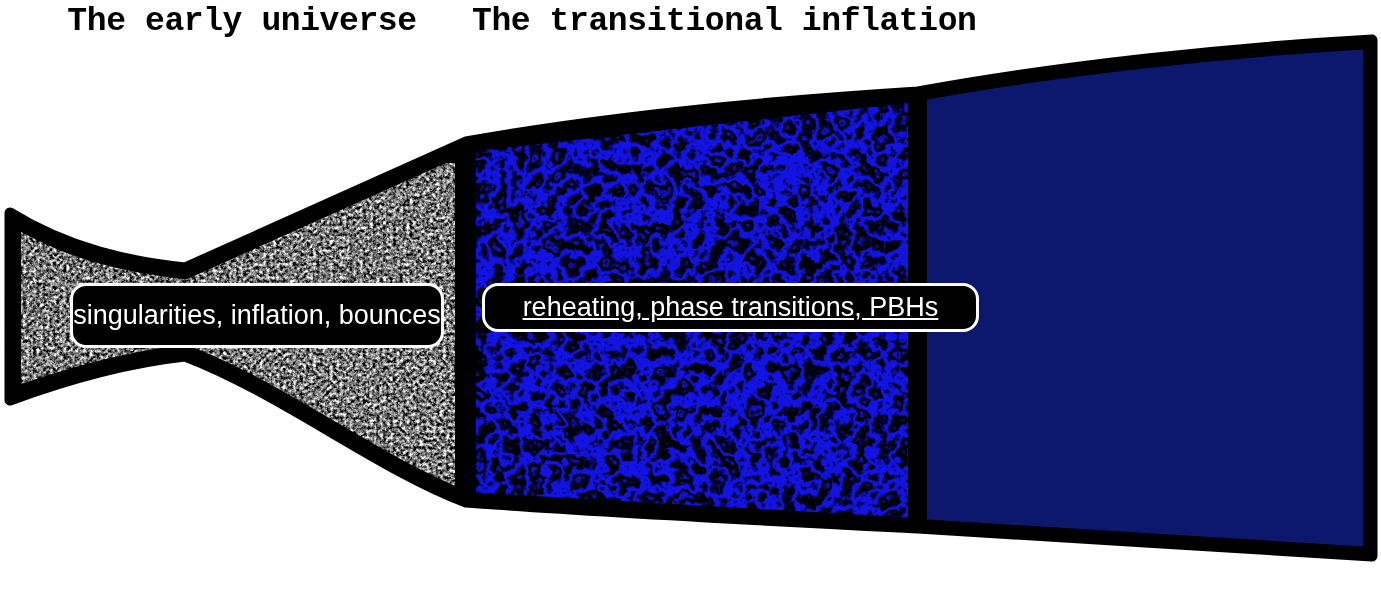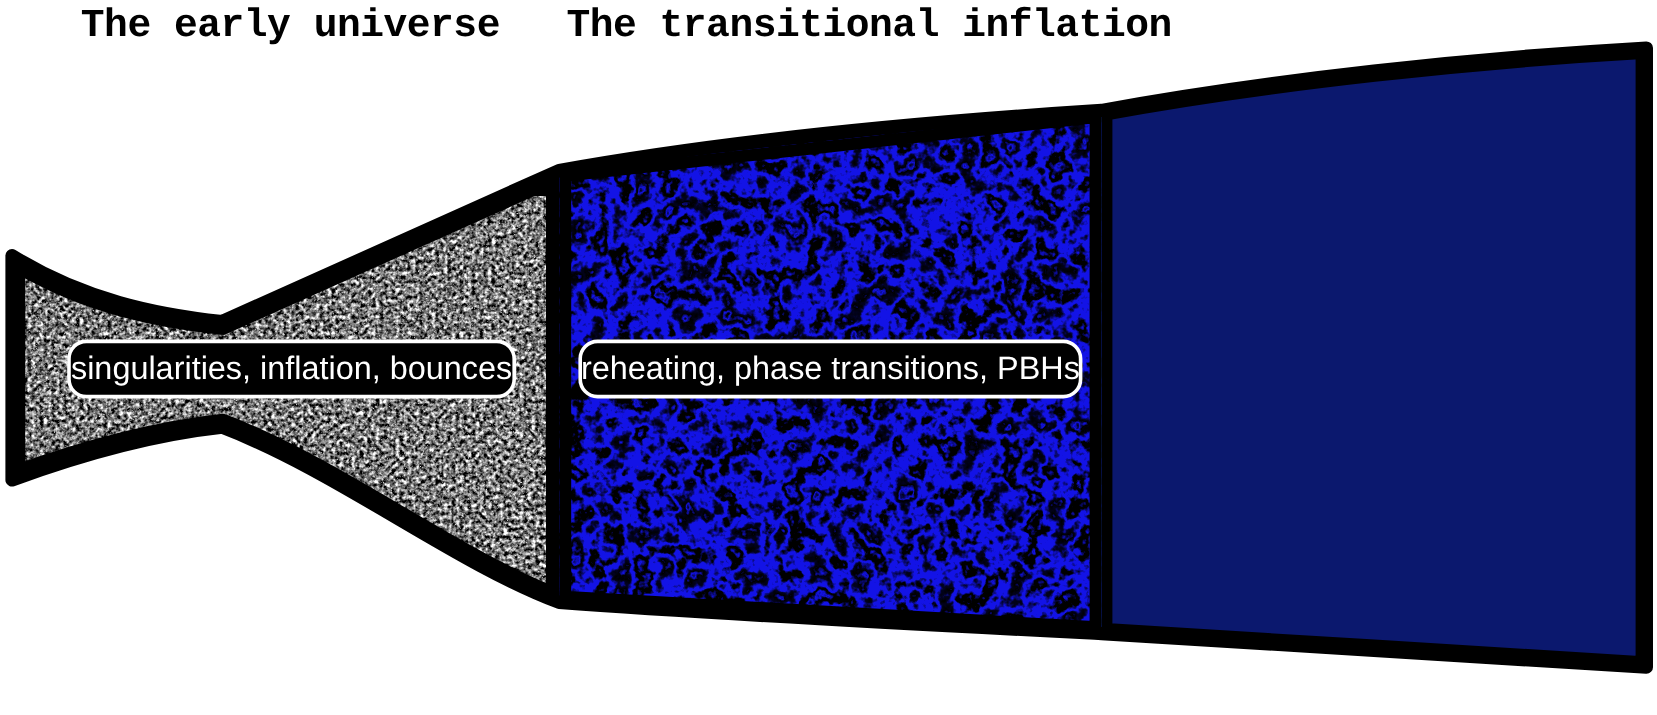--- a/index.html
+++ b/index.html
@@ -69,30 +69,31 @@
     text-align: center;
     white-space: nowrap;
     display: flex;
     align-items: center;
     justify-content: center;
     z-index: 30;
     box-sizing: border-box;
     font-weight: normal;
   }
   #label-early {
-    left: 56px;
+    left: 70px;
     top: 283px;
     width: 374px;
-    height: 49px;
+    height: 65px;
   }
   #label-transitional {
     left: 482px;
     top: 283px;
-    width: 420px;
+    width: 497px;
     height: 49px;
+    text-decoration: underline;
   }
   #label-late {
     left: 985px;
     top: 276px;
     width: 328px;
     height: 76px;
     white-space: normal;
     padding: 0 12px;
     line-height: 34px;
   }

